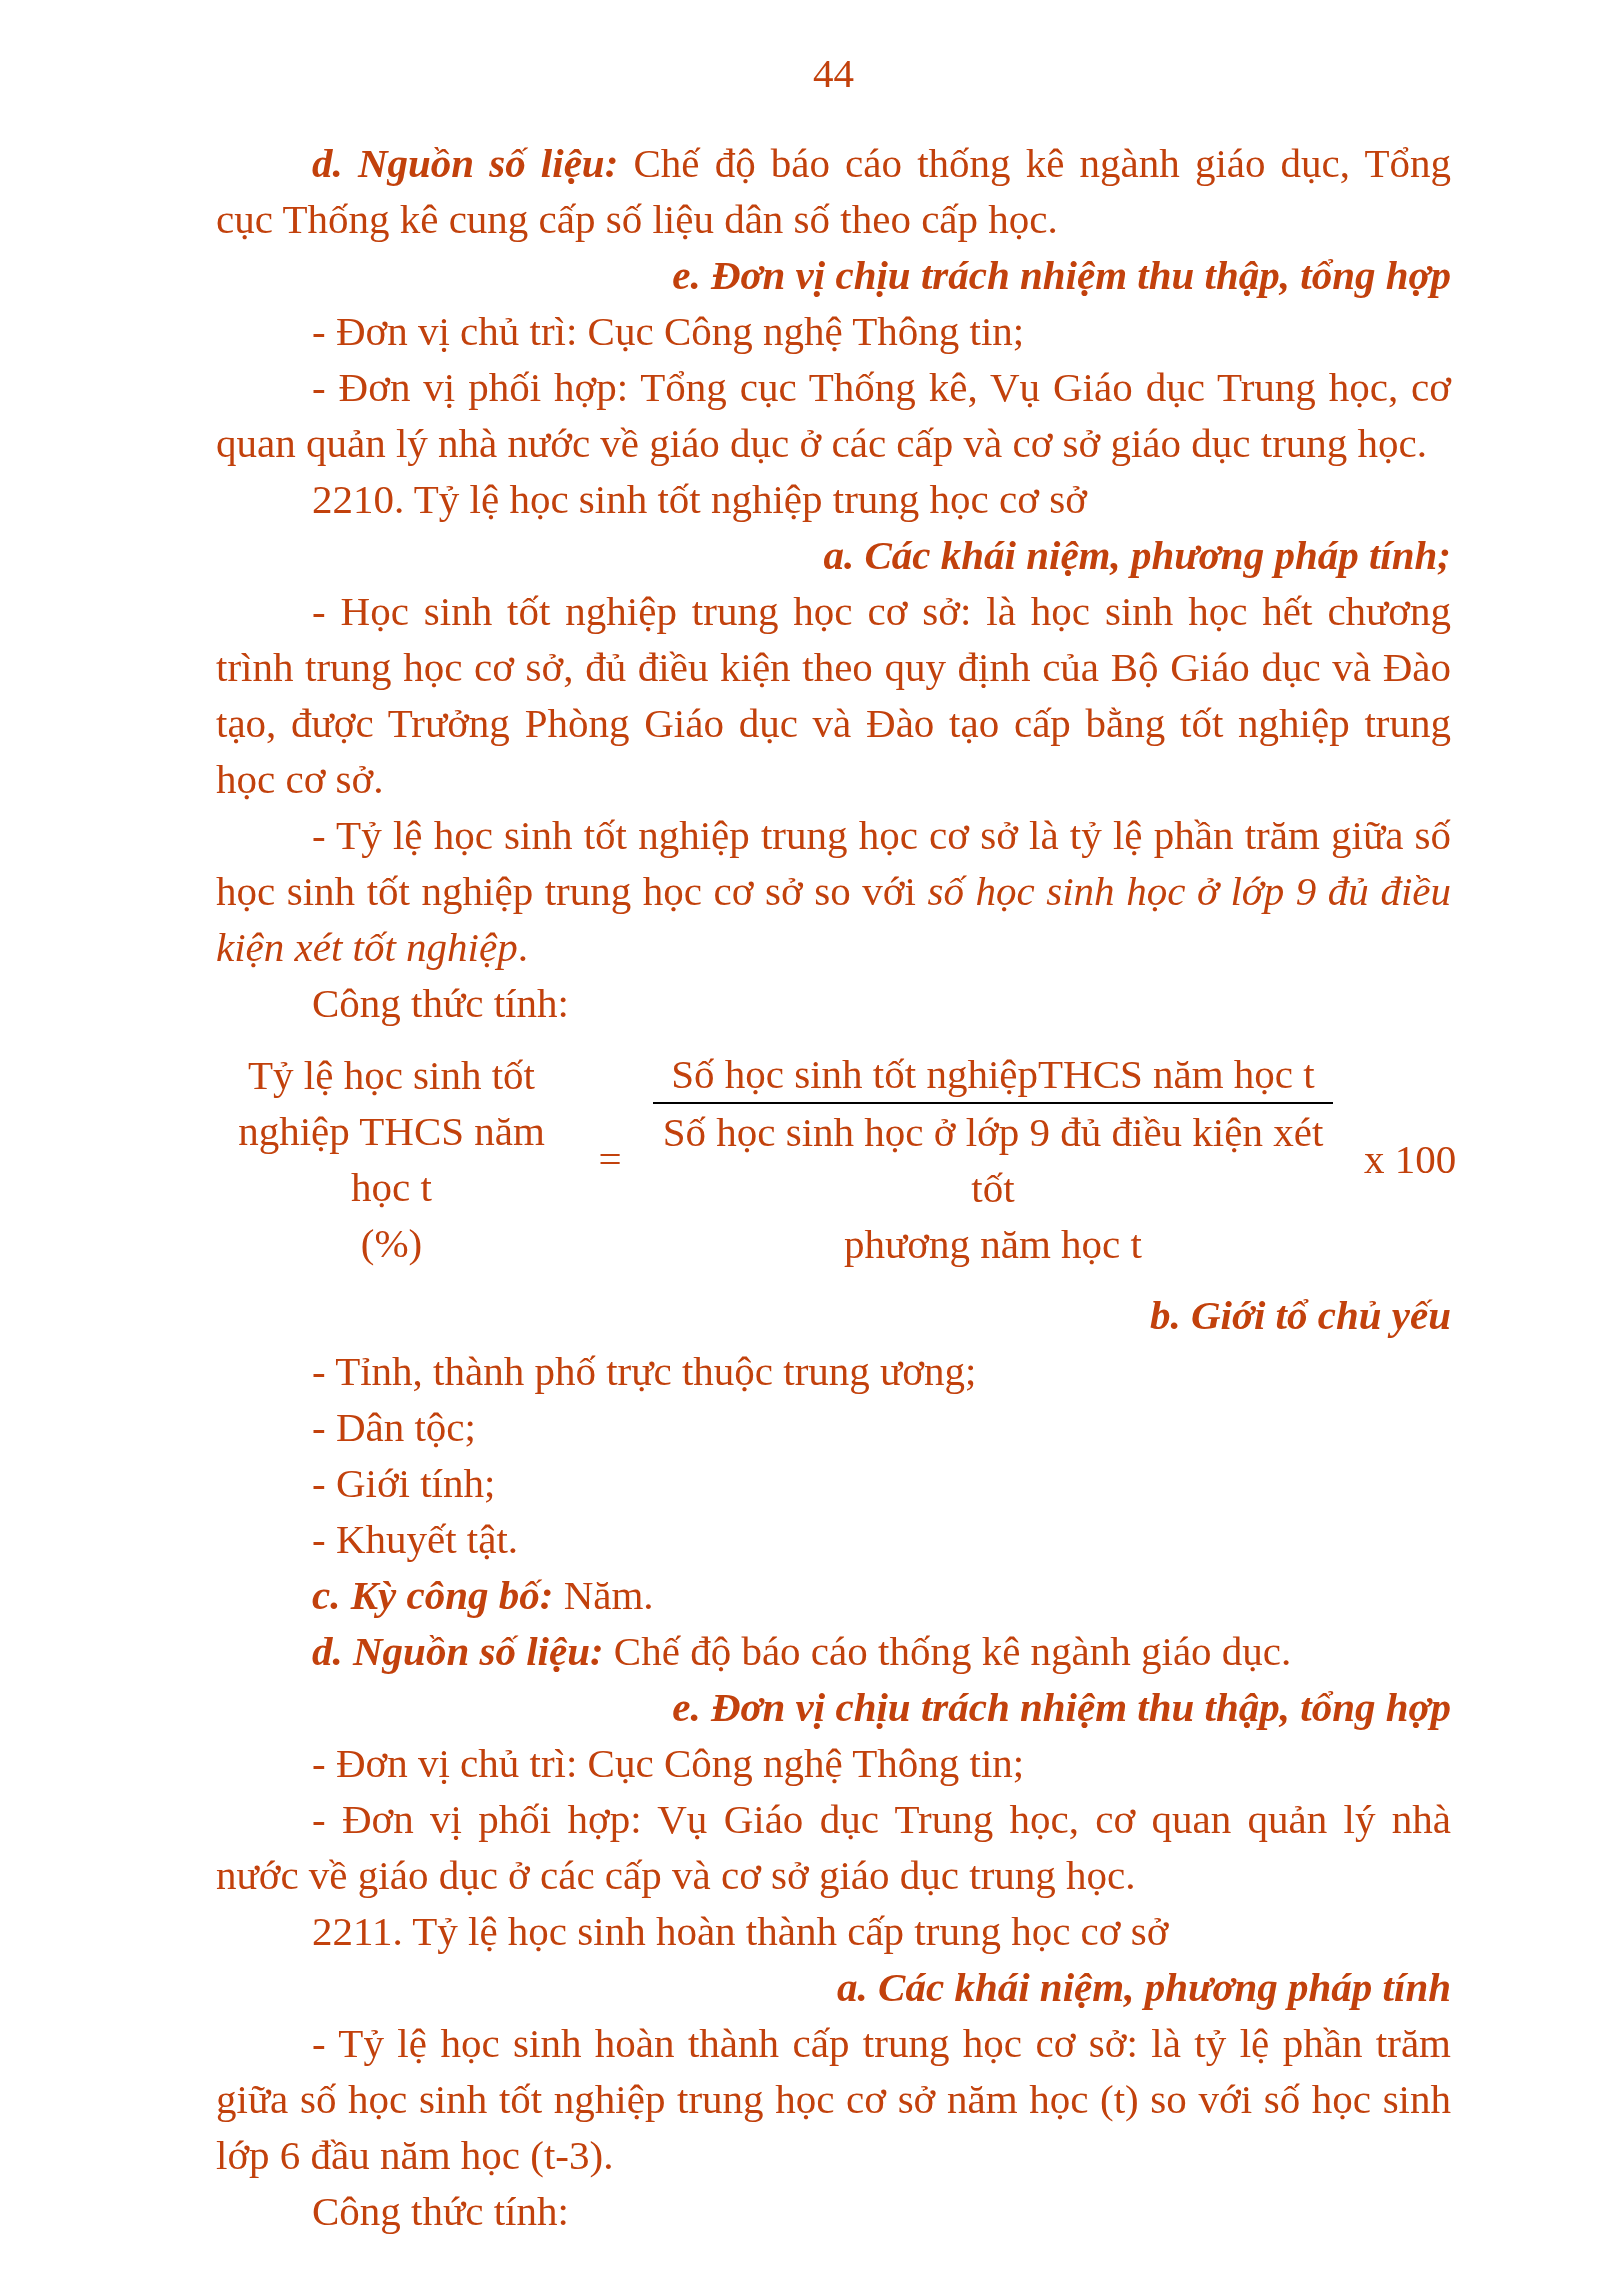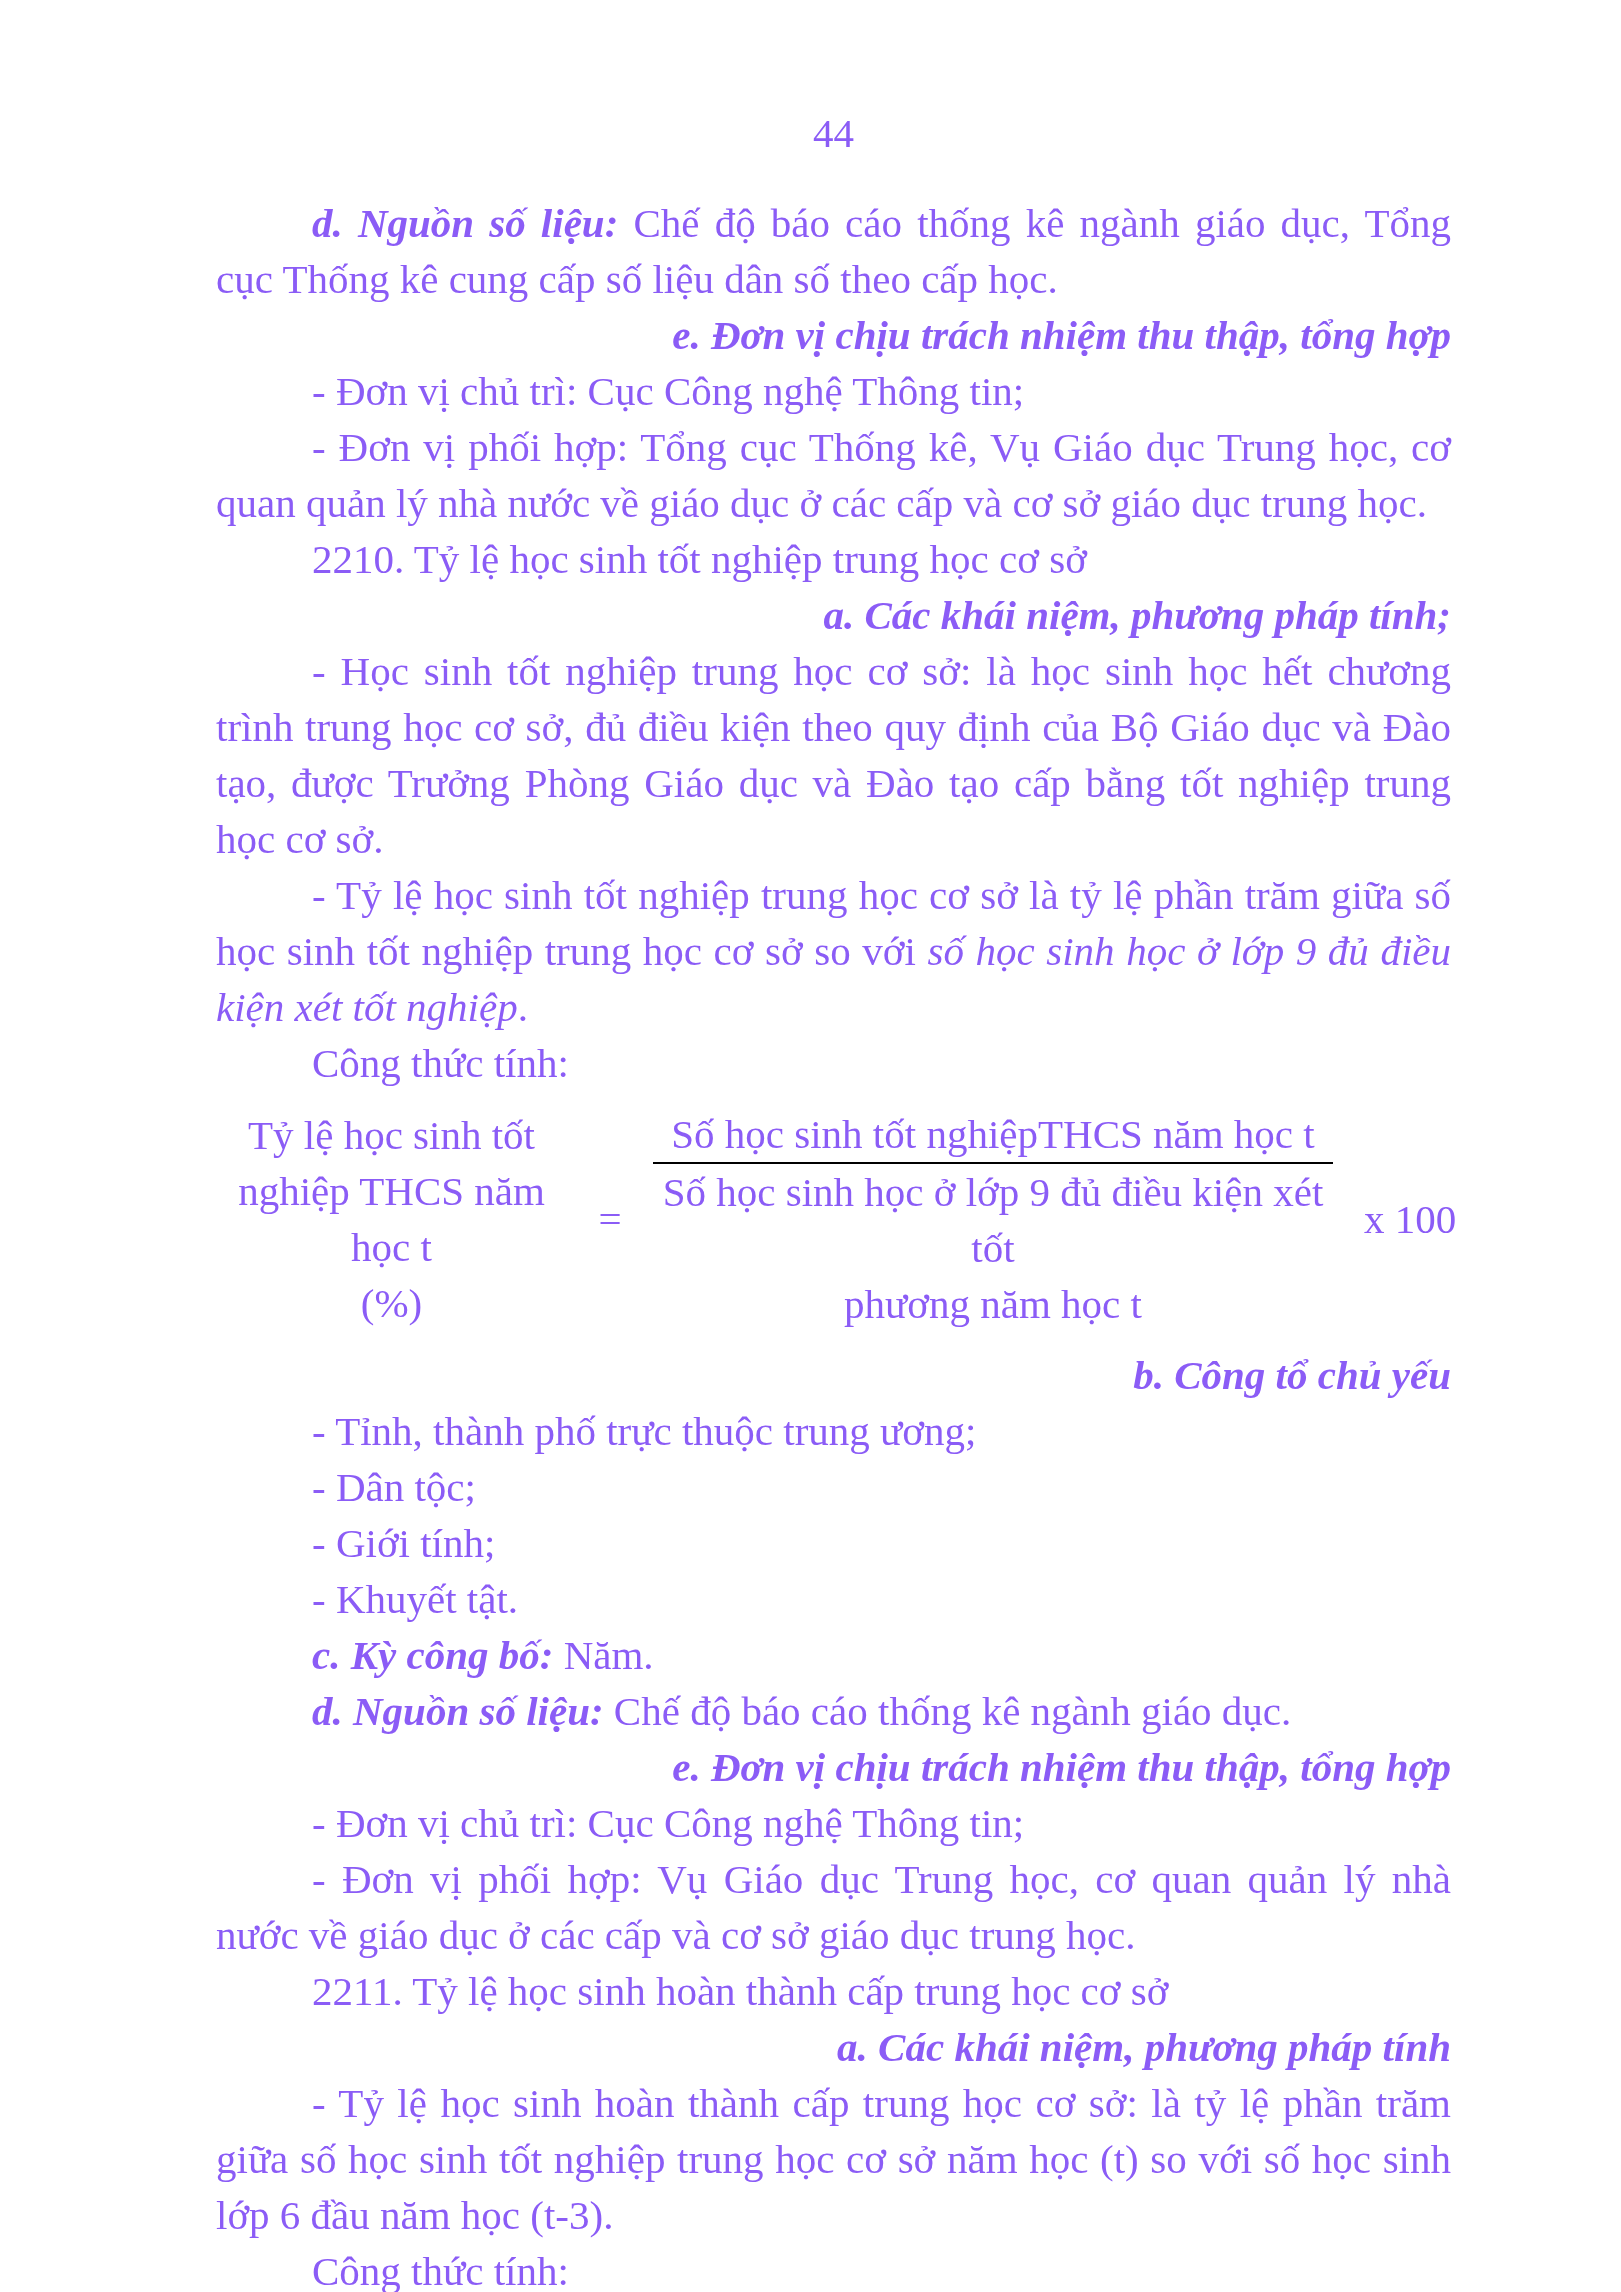--- a/index.html
+++ b/index.html
@@ -1,26 +1,26 @@
 <!DOCTYPE html>
 <html><head>
 <meta charset="utf-8">
 <style>
   html, body { margin: 0; padding: 0; background: #ffffff; }
   .page {
     position: relative;
     width: 1457px;
     height: 2293px;
     background: #ffffff;
-    color: #8b5cf6;
+    color: #c2410c;
     font-family: "Liberation Serif", "DejaVu Serif", serif;
     font-size: 41px;
     line-height: 56px;
     box-sizing: border-box;
-    padding-top: 105px;
+    padding-top: 45px;
     overflow: hidden;
   }
   .page-number {
     width: 1235px;
     margin-left: 216px;
     text-align: center;
   }
   .content {
     width: 1235px;
     margin-left: 216px;
@@ -84,21 +84,21 @@
       <div class="f-frac">
         <div class="f-num">Số học sinh tốt nghiệpTHCS năm học t</div>
         <div class="f-den">
           <div>Số học sinh học ở lớp 9 đủ điều kiện xét tốt</div>
           <div>phương năm học t</div>
         </div>
       </div>
       <div class="f-mult">x 100</div>
     </div>
 
-    <p class="hbi">b. Công tổ chủ yếu</p>
+    <p class="hbi">b. Giới tổ chủ yếu</p>
 
     <p class="para">- Tỉnh, thành phố trực thuộc trung ương;</p>
     <p class="para">- Dân tộc;</p>
     <p class="para">- Giới tính;</p>
     <p class="para">- Khuyết tật.</p>
 
     <p class="para"><span class="run-bi">c. Kỳ công bố:</span><span> Năm.</span></p>
 
     <p class="para"><span class="run-bi">d. Nguồn số liệu:</span><span> Chế độ báo cáo thống kê ngành giáo dục.</span></p>
 

